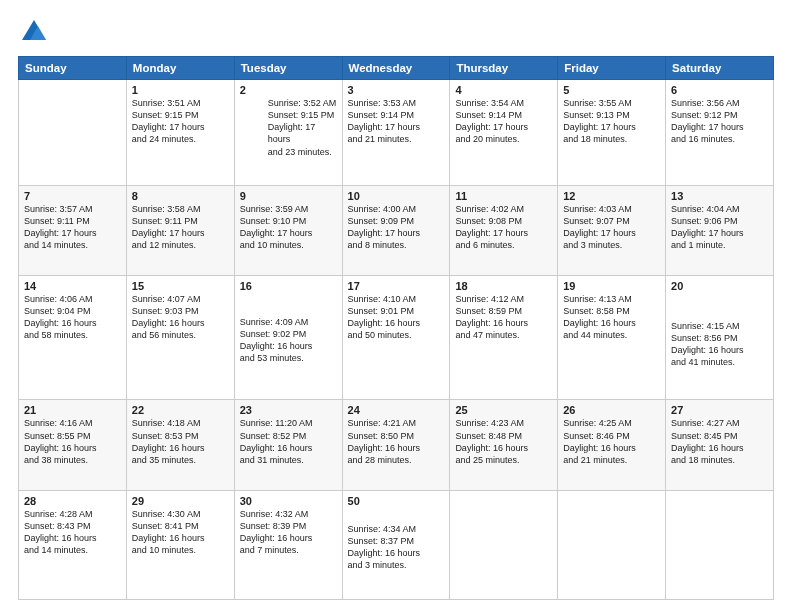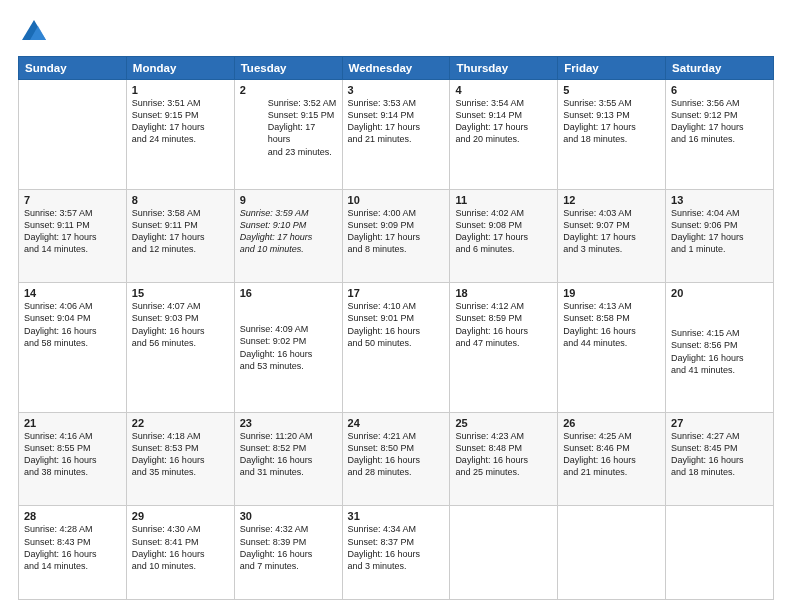--- a/index.html
+++ b/index.html
@@ -189,21 +189,21 @@
           </td>
           <td>
             <span class="day-number">8</span>
             <div class="day-info" style="white-space: pre-line;">Sunrise: 3:58 AM
 Sunset: 9:11 PM
 Daylight: 17 hours
 and 12 minutes.</div>
           </td>
           <td>
             <span class="day-number">9</span>
-            <div class="day-info" style="white-space: pre-line; font-style: italic;">Sunrise: 3:59 AM
+            <div class="day-info" style="white-space: pre-line;">Sunrise: 3:59 AM
 Sunset: 9:10 PM
 Daylight: 17 hours
 and 10 minutes.</div>
           </td>
           <td>
             <span class="day-number">10</span>
             <div class="day-info" style="white-space: pre-line;">Sunrise: 4:00 AM
 Sunset: 9:09 PM
 Daylight: 17 hours
 and 8 minutes.</div>
@@ -348,22 +348,22 @@
 and 10 minutes.</div>
           </td>
           <td>
             <span class="day-number">30</span>
             <div class="day-info" style="white-space: pre-line;">Sunrise: 4:32 AM
 Sunset: 8:39 PM
 Daylight: 16 hours
 and 7 minutes.</div>
           </td>
           <td>
-            <span class="day-number">31</span>
-            <div class="day-info" style="white-space: pre-line;">Sunrise: 4:34 AM
+            <span class="day-number">50</span>
+            <div class="day-info" style="white-space: pre-line; margin-top: 16px;">Sunrise: 4:34 AM
 Sunset: 8:37 PM
 Daylight: 16 hours
 and 3 minutes.</div>
           </td>
           <td class="empty-cell"></td>
           <td class="empty-cell"></td>
           <td class="empty-cell"></td>
         </tr>
       </tbody>
   </table>

